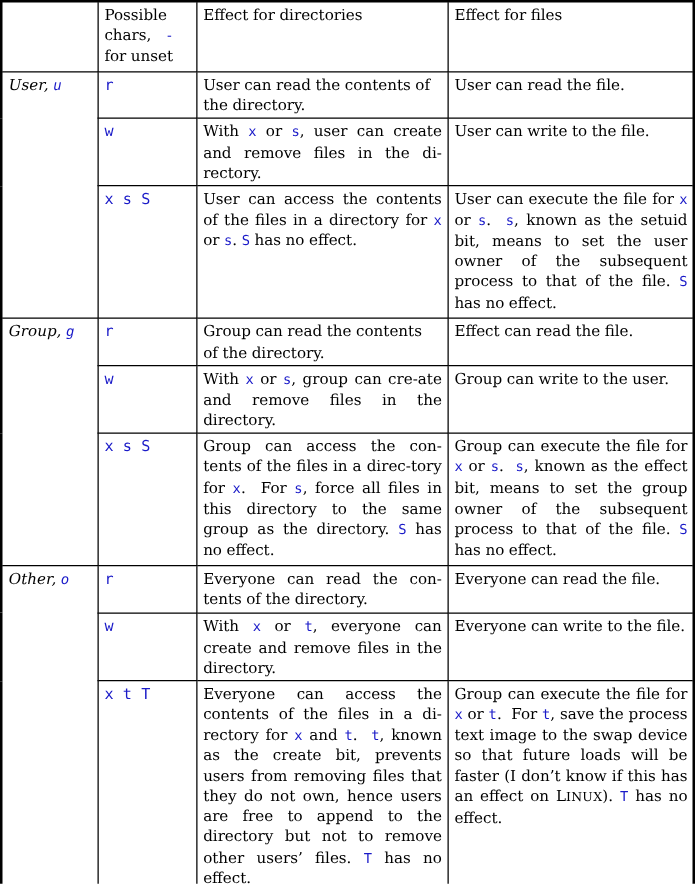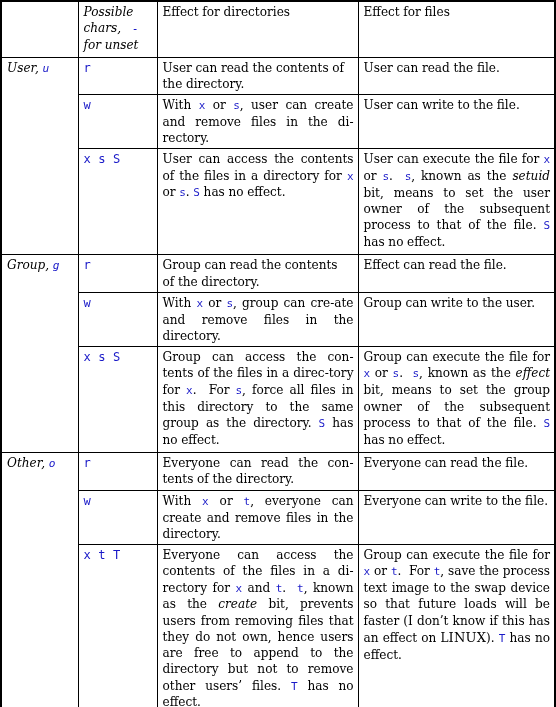--- a/index.html
+++ b/index.html
@@ -48,21 +48,21 @@
 
   
   .hdr td {
     font-size: 12.1px;
     line-height: 1.33;
     text-align: left;
     text-align-last: left;
     padding-top: 4px;
   }
   .hdr .blank { border-left: none; }
-  td.hdr-chars { padding-right: 6px; font-style: italic; }
+  td.hdr-chars { padding-right: 6px; }
   .hdr-chars .dashline {
     display: block;
     white-space: nowrap;
   }
   .hdr-chars .dash {
     color: #1a1aC8;
     font-family: "DejaVu Sans Mono", monospace;
     font-size: 11px;
     padding-left: 11px;
   }
@@ -98,23 +98,23 @@
     letter-spacing: 0.2px;
     word-spacing: 1.5px;
   }
 
   
   .m {
     font-family: "DejaVu Sans Mono", monospace;
     color: #1a1aC8;
     font-size: 11px;
   }
-  .it { font-style: italic; }
+  .it { }
   .sc {
-    font-size: 13px;
+    font-size: 10px;
     letter-spacing: 0.2px;
   }
   .sc-first { font-size: 12.1px; }
 
   
   td.empty { }
 </style>
 </head>
 <body>
 

